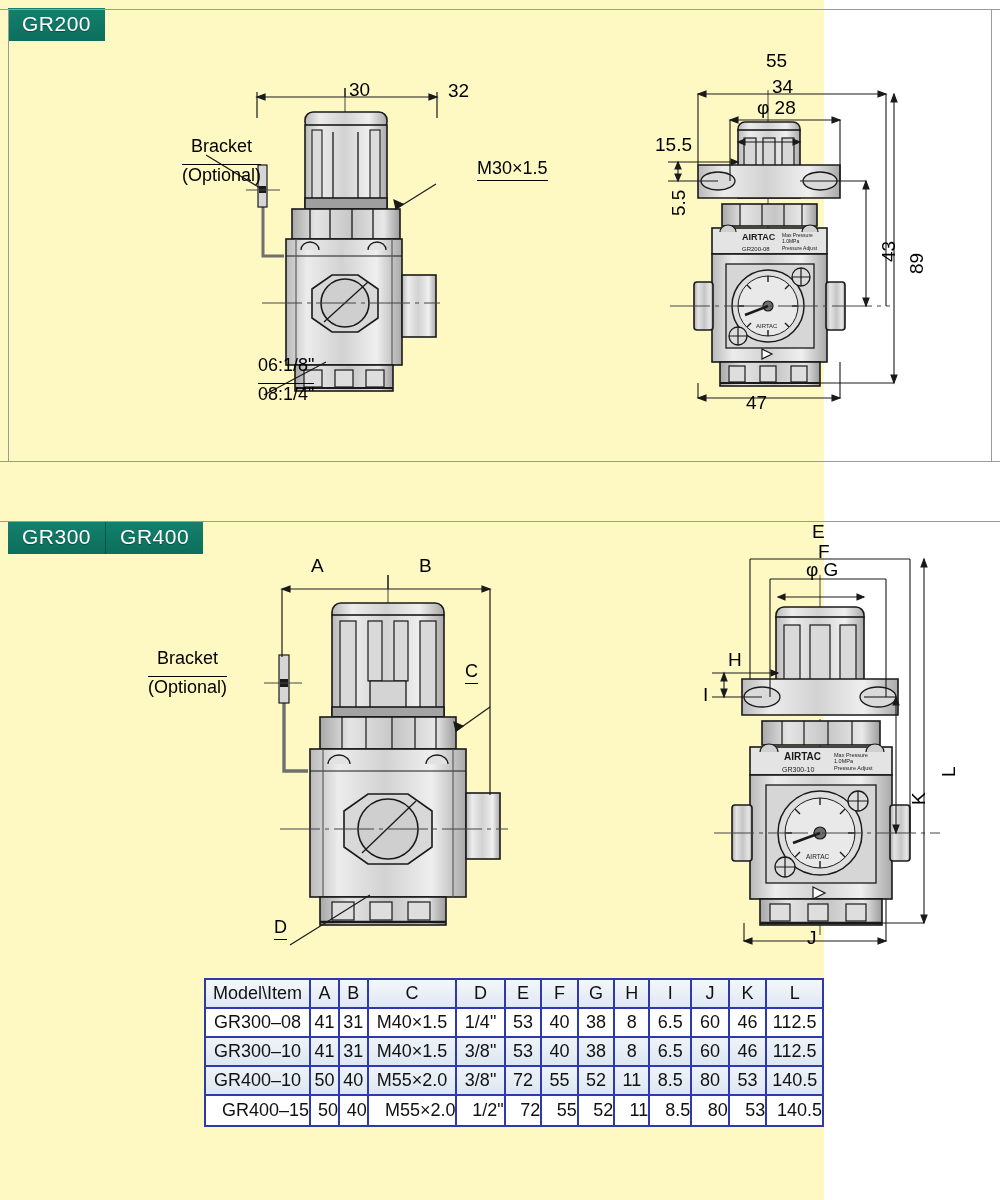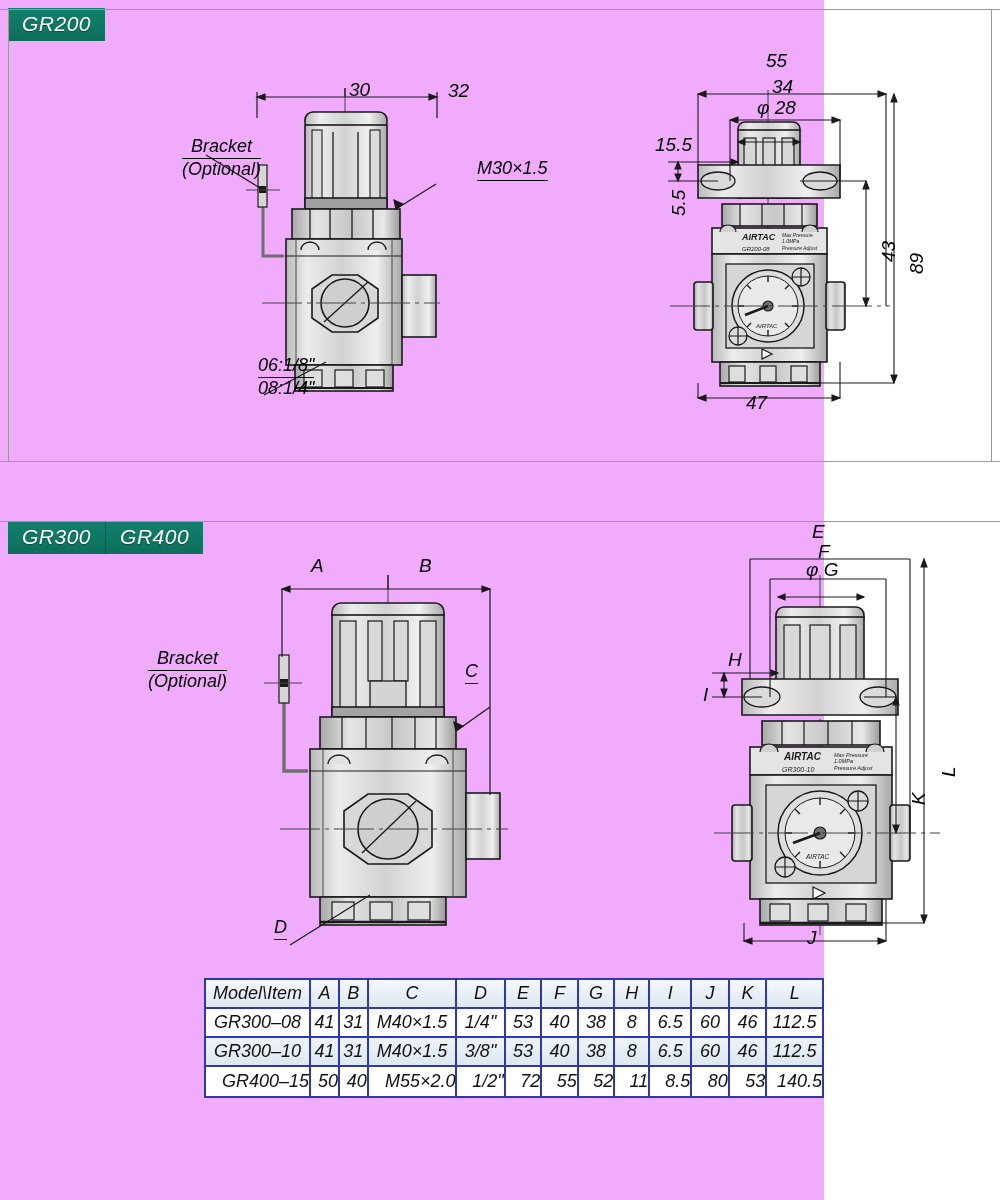--- a/index.html
+++ b/index.html
@@ -3,21 +3,21 @@
 <meta charset="utf-8">
 <style>
   * { box-sizing: border-box; }
   html, body {
     margin: 0; padding: 0;
     width: 1000px; height: 1200px;
     background: #ffffff;
     font-family: "Liberation Sans", sans-serif;
     overflow: hidden;
   }
-  #page { position: relative; width: 824px; height: 1200px; background:#f0abfc;font-style:italic; }
+  #page { position: relative; width: 824px; height: 1200px; background:#fef9c3; }
 
   
   .tabrow { position:absolute; display:flex; }
   .tab {
     background: linear-gradient(180deg,#12816d 0%, #0d6e5c 100%);
     color:#ffffff; font-size:21px; letter-spacing:.5px;
     padding: 5px 14px 7px 14px; line-height:1;
     border-right:1px solid #0a5244;
     text-shadow:0 1px 1px rgba(0,0,0,.35);
   }
@@ -31,21 +31,21 @@
   .draw svg { display:block; overflow:visible; }
 
   
   .note {
     position:absolute; font-family:"Liberation Sans", sans-serif;
     color:#000; white-space:nowrap; line-height:1.18;
   }
   .dim { font-size:19px; }
   .letter { font-size:19px; }
   .callout { font-size:18px; text-align:center; }
-  .callout .u { display:block; border-bottom:1.6px solid #000; padding-bottom:1px; }
+  .callout .u { display:block; border-bottom:1.6px solid #000; padding-bottom:7px; }
   .lead { font-size:18px; }
   .lead .u { display:block; border-bottom:1.6px solid #000; padding-bottom:1px;}
   .rot90 { transform: rotate(-90deg); transform-origin: left top; }
 
   
   .tablewrap { position:absolute; }
   table.spec {
     border-collapse:separate; border-spacing:0;
     border:2px solid #2e39ad; background:#fff;
   }
@@ -522,20 +522,35 @@
           <td>3/8"</td>
           <td>53</td>
           <td>40</td>
           <td>38</td>
           <td>8</td>
           <td>6.5</td>
           <td>60</td>
           <td>46</td>
           <td>112.5</td>
         </tr>
+        <tr class="alt">
+          <td class="c-model">GR400–10</td>
+          <td>50</td>
+          <td>40</td>
+          <td>M55×2.0</td>
+          <td>3/8"</td>
+          <td>72</td>
+          <td>55</td>
+          <td>52</td>
+          <td>11</td>
+          <td>8.5</td>
+          <td>80</td>
+          <td>53</td>
+          <td>140.5</td>
+        </tr>
         <tr class="plain">
           <td class="c-model">GR400–15</td>
           <td>50</td>
           <td>40</td>
           <td>M55×2.0</td>
           <td>1/2"</td>
           <td>72</td>
           <td>55</td>
           <td>52</td>
           <td>11</td>

